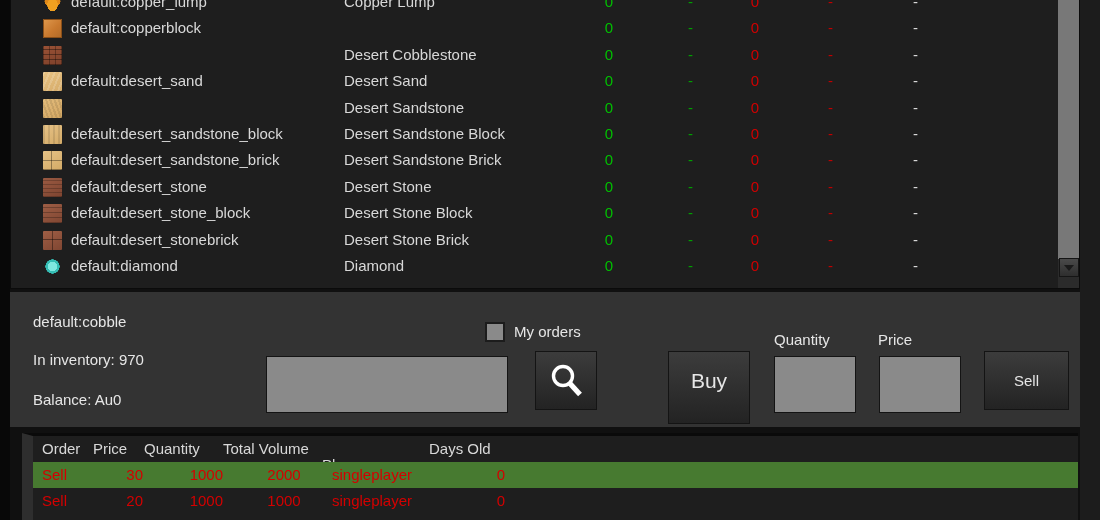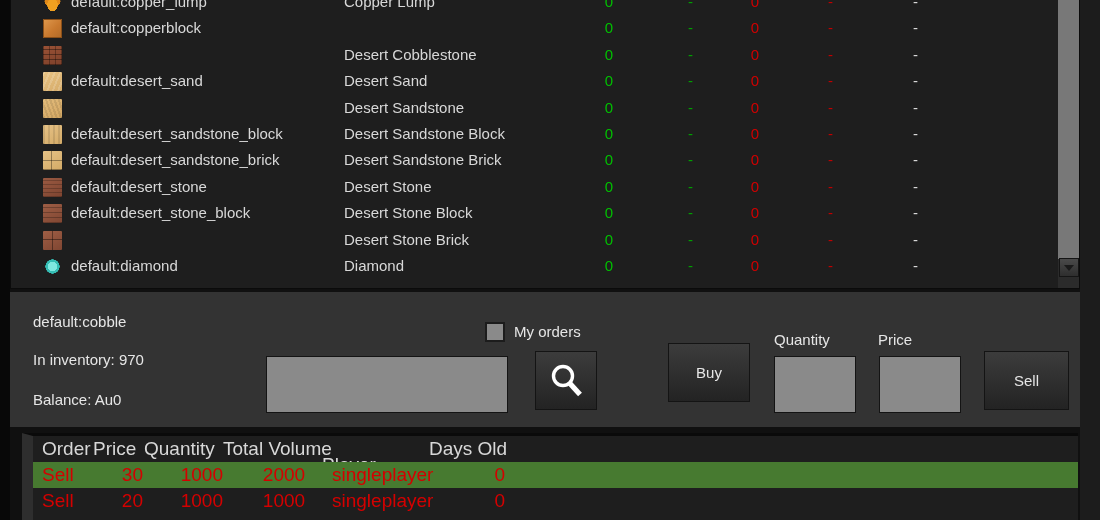--- a/index.html
+++ b/index.html
@@ -250,28 +250,28 @@
     height: 59px;
     background: linear-gradient(180deg, #3c3c3c 0%, #232323 100%);
     border: 1px solid #141414;
     box-sizing: border-box;
   }
   #search-button svg { position: absolute; left: 12px; top: 10px; }
 
   #buy-button {
     position: absolute;
     left: 668px;
-    top: 343px;
+    top: 351px;
     width: 82px;
-    height: 59px;
+    height: 73px;
     background: linear-gradient(180deg, #3c3c3c 0%, #232323 100%);
     border: 1px solid #141414;
     box-sizing: border-box;
     color: #e6e6e6;
-    font-size: 15px;
+    font-size: 21px;
     line-height: 57px;
     text-align: center;
   }
   #sell-button {
     position: absolute;
     left: 984px;
     top: 351px;
     width: 85px;
     height: 59px;
     background: linear-gradient(180deg, #3c3c3c 0%, #232323 100%);
@@ -315,21 +315,21 @@
     background: #1e1e1e;
     border-top: 3px solid #0a0a0a;
     border-left: 11px solid #2e2e2e;
     box-sizing: border-box;
     overflow: hidden;
   }
   .ord-row {
     position: relative;
     height: 26px;
     line-height: 26px;
-    font-size: 19px;
+    font-size: 15px;
     white-space: nowrap;
   }
   #orders-header { color: #d8d8d8; height: 26px; }
   .ord-data { color: #d40000; }
   .ord-data.hl { background: #477a30; }
   .oc { position: absolute; }
   .oc-order { left: 9px; }
   .oc-price { left: 70px; width: 40px; text-align: right; }
   .oc-qty { left: 120px; width: 70px; text-align: right; }
   .oc-vol { left: 210px; width: 82px; text-align: center; }
@@ -447,20 +447,21 @@
           <span class="it-id">default:desert_stone_block</span>
           <span class="it-name">Desert Stone Block</span>
           <span class="it-c1">0</span>
           <span class="it-c2">-</span>
           <span class="it-c3">0</span>
           <span class="it-c4">-</span>
           <span class="it-c5">-</span>
         </div>
         <div class="item-row">
           <span class="it-icon tex-desert_stonebrick"></span>
+          <span class="it-id">default:desert_stonebrick</span>
           <span class="it-name">Desert Stone Brick</span>
           <span class="it-c1">0</span>
           <span class="it-c2">-</span>
           <span class="it-c3">0</span>
           <span class="it-c4">-</span>
           <span class="it-c5">-</span>
         </div>
         <div class="item-row">
           <span class="it-icon tex-diamond"></span>
           <span class="it-id">default:diamond</span>

